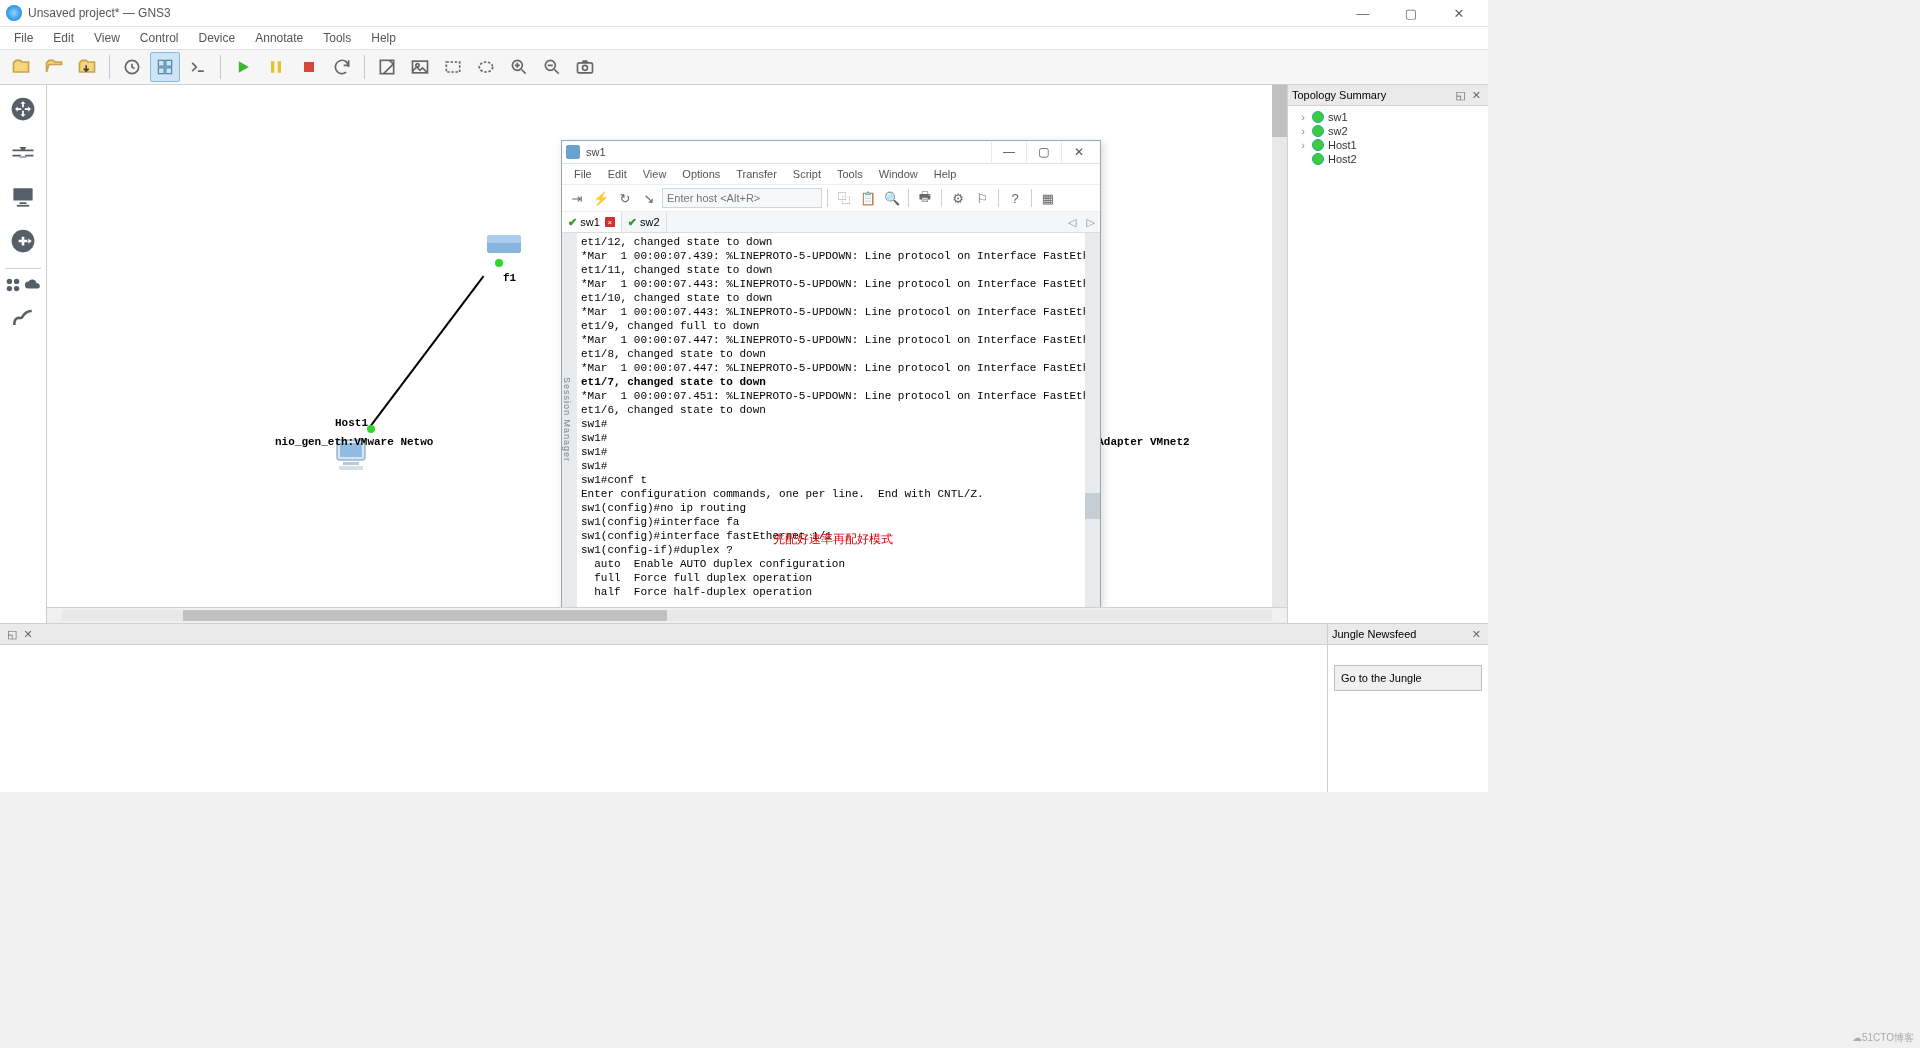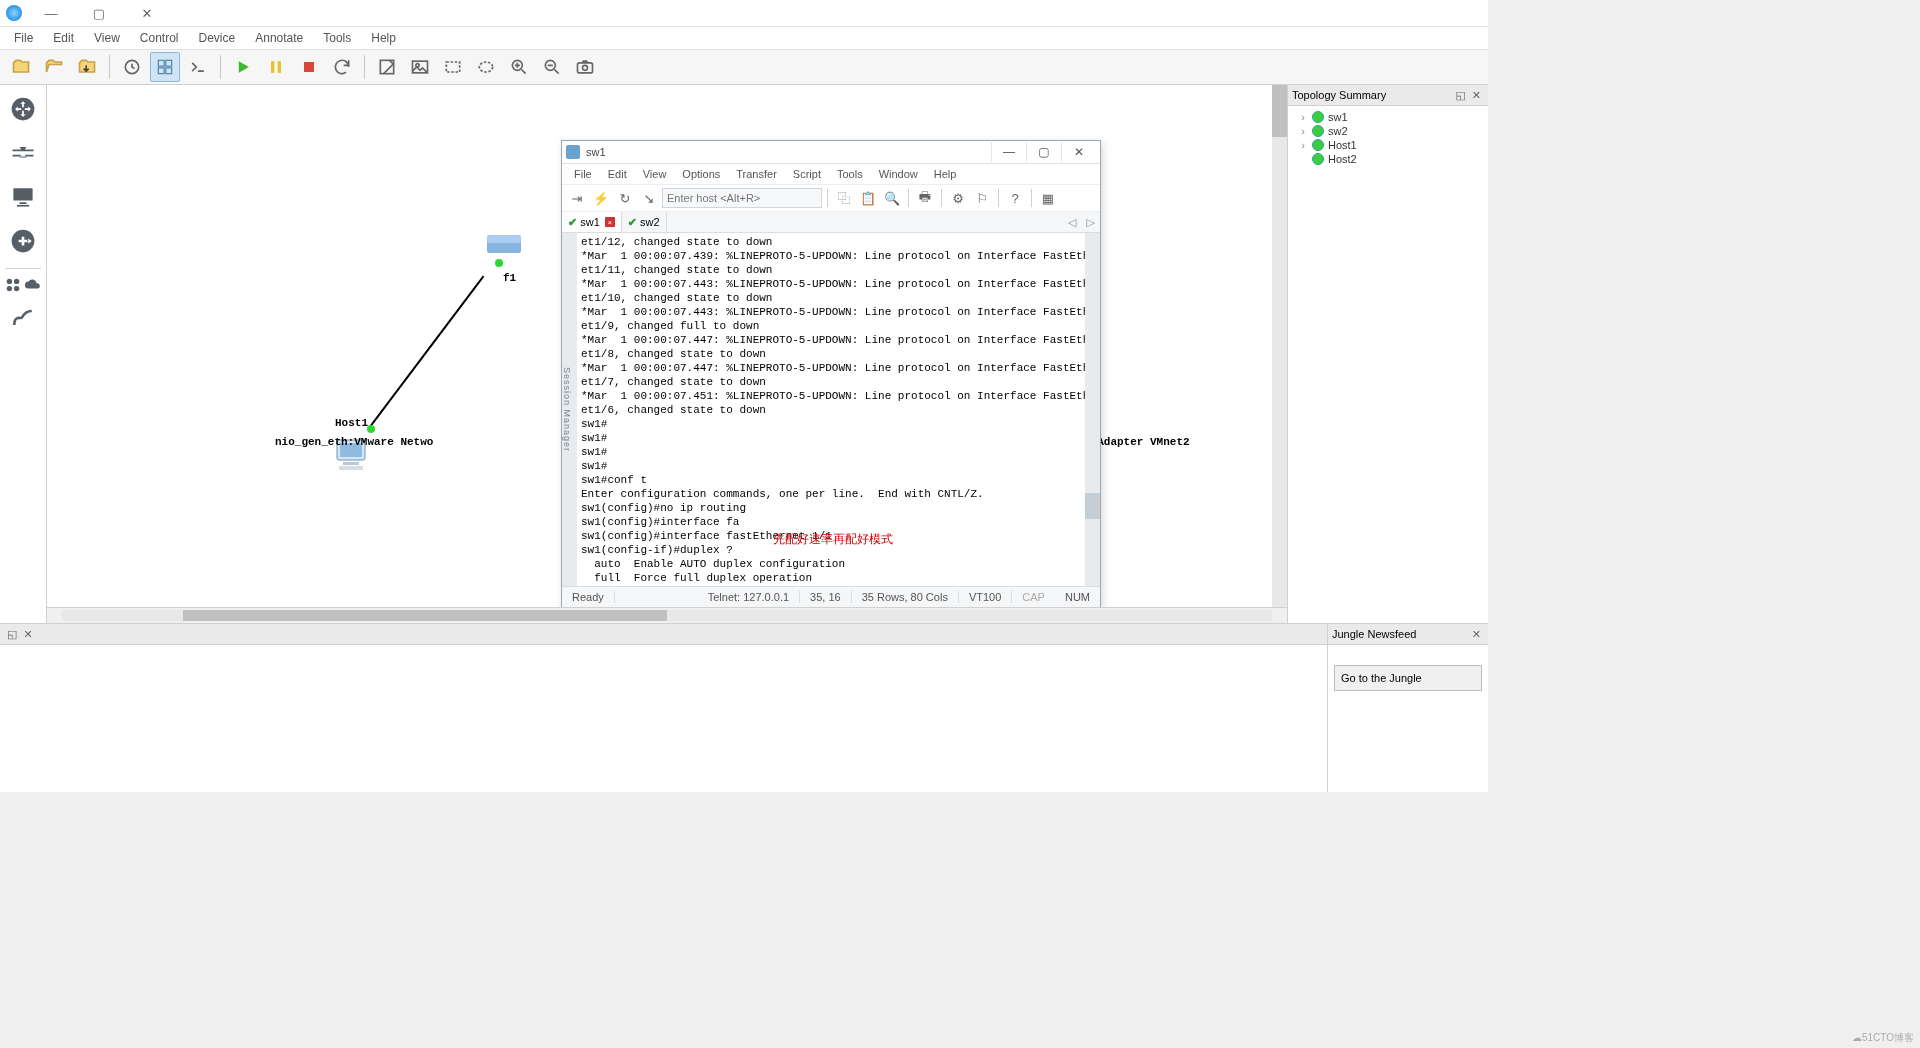--- a/index.html
+++ b/index.html
@@ -80,20 +80,21 @@
 .term-status .flex{flex:1;border:none}
 .term-status .r{border:none}
 </style>
 </head>
 <body>
 
 <div class="app">
 
   <div class="titlebar">
     <div class="titlebar-logo"></div>
+    <div class="titlebar-text">Unsaved project* — GNS3</div>
     <div class="winbtns">
       <div class="winbtn">—</div>
       <div class="winbtn">▢</div>
       <div class="winbtn close">✕</div>
     </div>
   </div>
 
   <div class="menubar">
     <div class="menuitem">File</div>
     <div class="menuitem">Edit</div>
@@ -342,21 +343,21 @@
 <span style="display: block; white-space: pre;">et1/12, changed state to down</span>
 <span style="display: block; white-space: pre;">*Mar  1 00:00:07.439: %LINEPROTO-5-UPDOWN: Line protocol on Interface FastEthern</span>
 <span style="display: block; white-space: pre;">et1/11, changed state to down</span>
 <span style="display: block; white-space: pre;">*Mar  1 00:00:07.443: %LINEPROTO-5-UPDOWN: Line protocol on Interface FastEthern</span>
 <span style="display: block; white-space: pre;">et1/10, changed state to down</span>
 <span style="display: block; white-space: pre;">*Mar  1 00:00:07.443: %LINEPROTO-5-UPDOWN: Line protocol on Interface FastEthern</span>
 <span style="display: block; white-space: pre;">et1/9, changed full to down</span>
 <span style="display: block; white-space: pre;">*Mar  1 00:00:07.447: %LINEPROTO-5-UPDOWN: Line protocol on Interface FastEthern</span>
 <span style="display: block; white-space: pre;">et1/8, changed state to down</span>
 <span style="display: block; white-space: pre;">*Mar  1 00:00:07.447: %LINEPROTO-5-UPDOWN: Line protocol on Interface FastEthern</span>
-<span style="display: block; white-space: pre;">et1/7, changed state to down</span>
+<span style="display: block; white-space: pre; font-weight: bold;">et1/7, changed state to down</span>
 <span style="display: block; white-space: pre;">*Mar  1 00:00:07.451: %LINEPROTO-5-UPDOWN: Line protocol on Interface FastEthern</span>
 <span style="display: block; white-space: pre;">et1/6, changed state to down</span>
 <span style="display: block; white-space: pre;">sw1#</span>
 <span style="display: block; white-space: pre;">sw1#</span>
 <span style="display: block; white-space: pre;">sw1#</span>
 <span style="display: block; white-space: pre;">sw1#</span>
 <span style="display: block; white-space: pre;">sw1#conf t</span>
 <span style="display: block; white-space: pre;">Enter configuration commands, one per line.  End with CNTL/Z.</span>
 <span style="display: block; white-space: pre;">sw1(config)#no ip routing</span>
 <span style="display: block; white-space: pre;">sw1(config)#interface fa</span>
@@ -373,30 +374,20 @@
 
 
 
 
 <div class="ann" style="left:196px;top:299px">先配好速率再配好模式</div>
             </div>
             <div class="term-sb">
                 <div class="th"></div>
               </div>
           </div>
-          <div class="term-status">
-            <div>Ready</div>
-            <div class="flex"></div>
-            <div>Telnet: 127.0.0.1</div>
-            <div>35, 16</div>
-            <div>35 Rows, 80 Cols</div>
-            <div>VT100</div>
-            <div class="r" style="color:#aaa">CAP</div>
-            <div class="r">NUM</div>
-          </div>
         </div>
       </div>
       <div class="scroll-h">
           <div class="track">
             <div class="thumb" style="margin-left:10%"></div>
           </div>
         </div>
     </div>
 
     <div class="right-panel">

